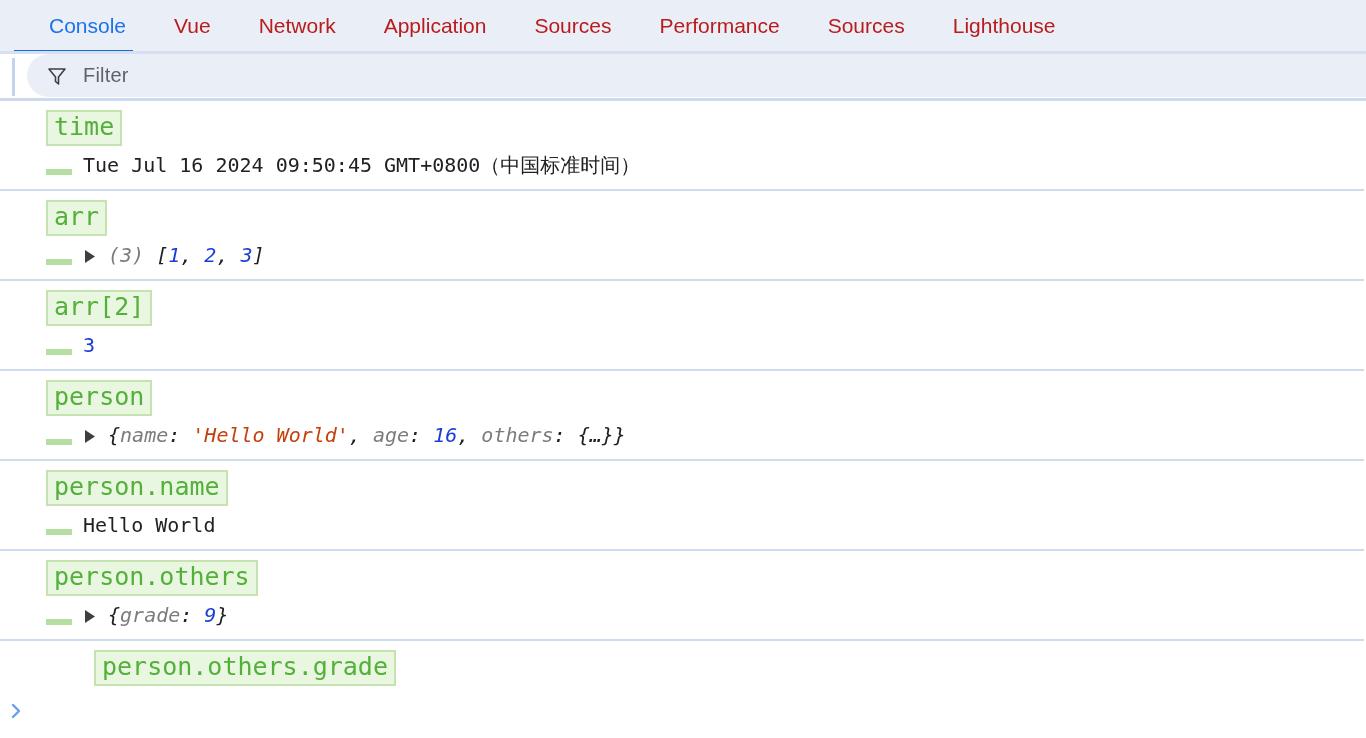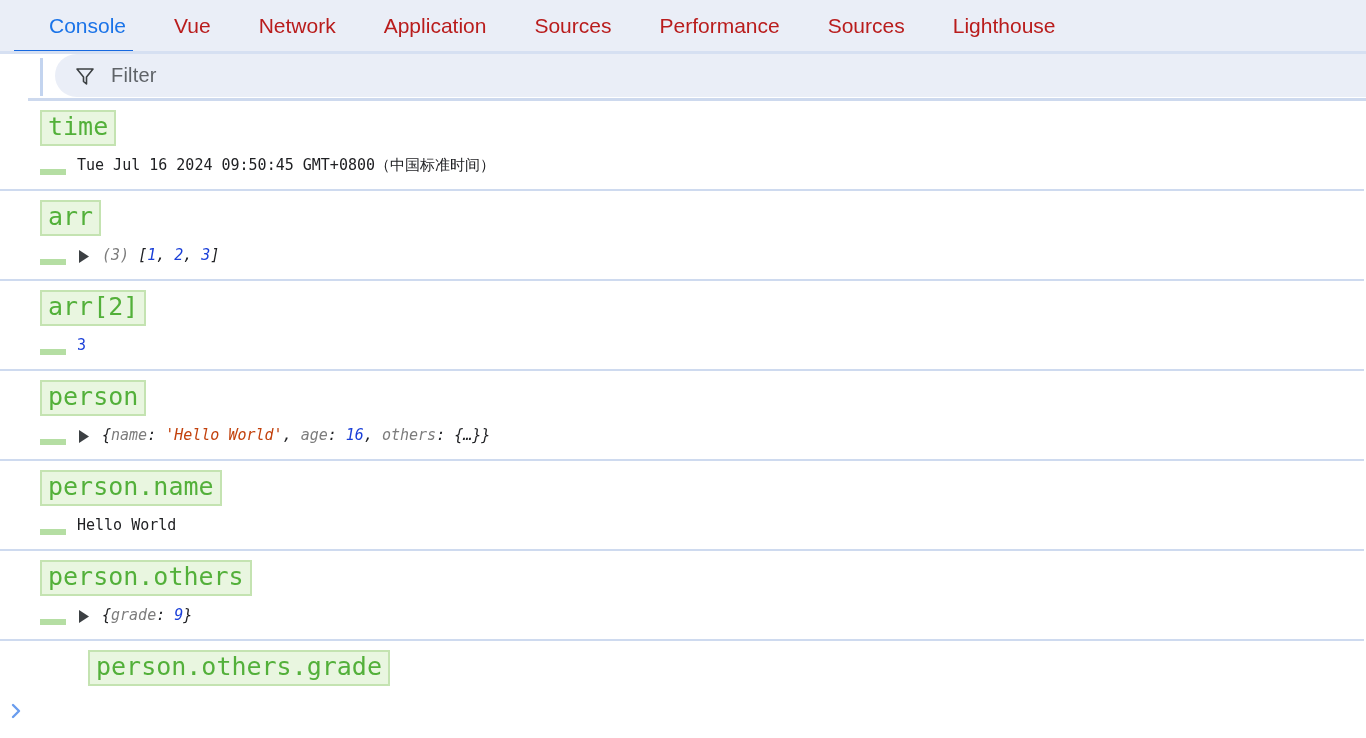--- a/index.html
+++ b/index.html
@@ -52,21 +52,20 @@
   }
 
   
   .filterbar {
     position: relative;
     height: 47px;
     background: #ffffff;
     display: flex;
     align-items: center;
     box-sizing: border-box;
-    margin-left: 28px;
   }
   .filter-divider {
     position: absolute;
     left: 12px;
     top: 4px;
     width: 3px;
     height: 38px;
     background: #c3d4ef;
   }
   .filter-pill {
@@ -106,21 +105,21 @@
   
   .console-body {
     position: relative;
     background: #ffffff;
     height: 633px;
     overflow: hidden;
   }
   .entry {
     position: relative;
     border-bottom: 2px solid #cedaef;
-    padding: 10px 0 8px 0;
+    padding: 10px 0 8px 6px;
     margin-right: 2px;
   }
   .entry:last-of-type {
     border-bottom: none;
     margin-left: 48px;
   }
   .cmd-row {
     padding-left: 40px;
     height: 34px;
     display: flex;
@@ -156,21 +155,21 @@
   .disclosure {
     flex: 0 0 auto;
     width: 13px;
     height: 15px;
     margin-right: 12px;
     position: relative;
     top: 1px;
   }
   .res-text {
     font-family: "DejaVu Sans Mono", monospace;
-    font-size: 15px;
+    font-size: 20px;
     line-height: 28px;
     color: #202124;
     white-space: pre;
   }
   .mono-it { font-style: italic; }
   .g-gray  { color: #7c7c7c; }
   .g-blue  { color: #1a3fd8; }
   .g-red   { color: #c2410c; }
   .g-dark  { color: #202124; }
 

